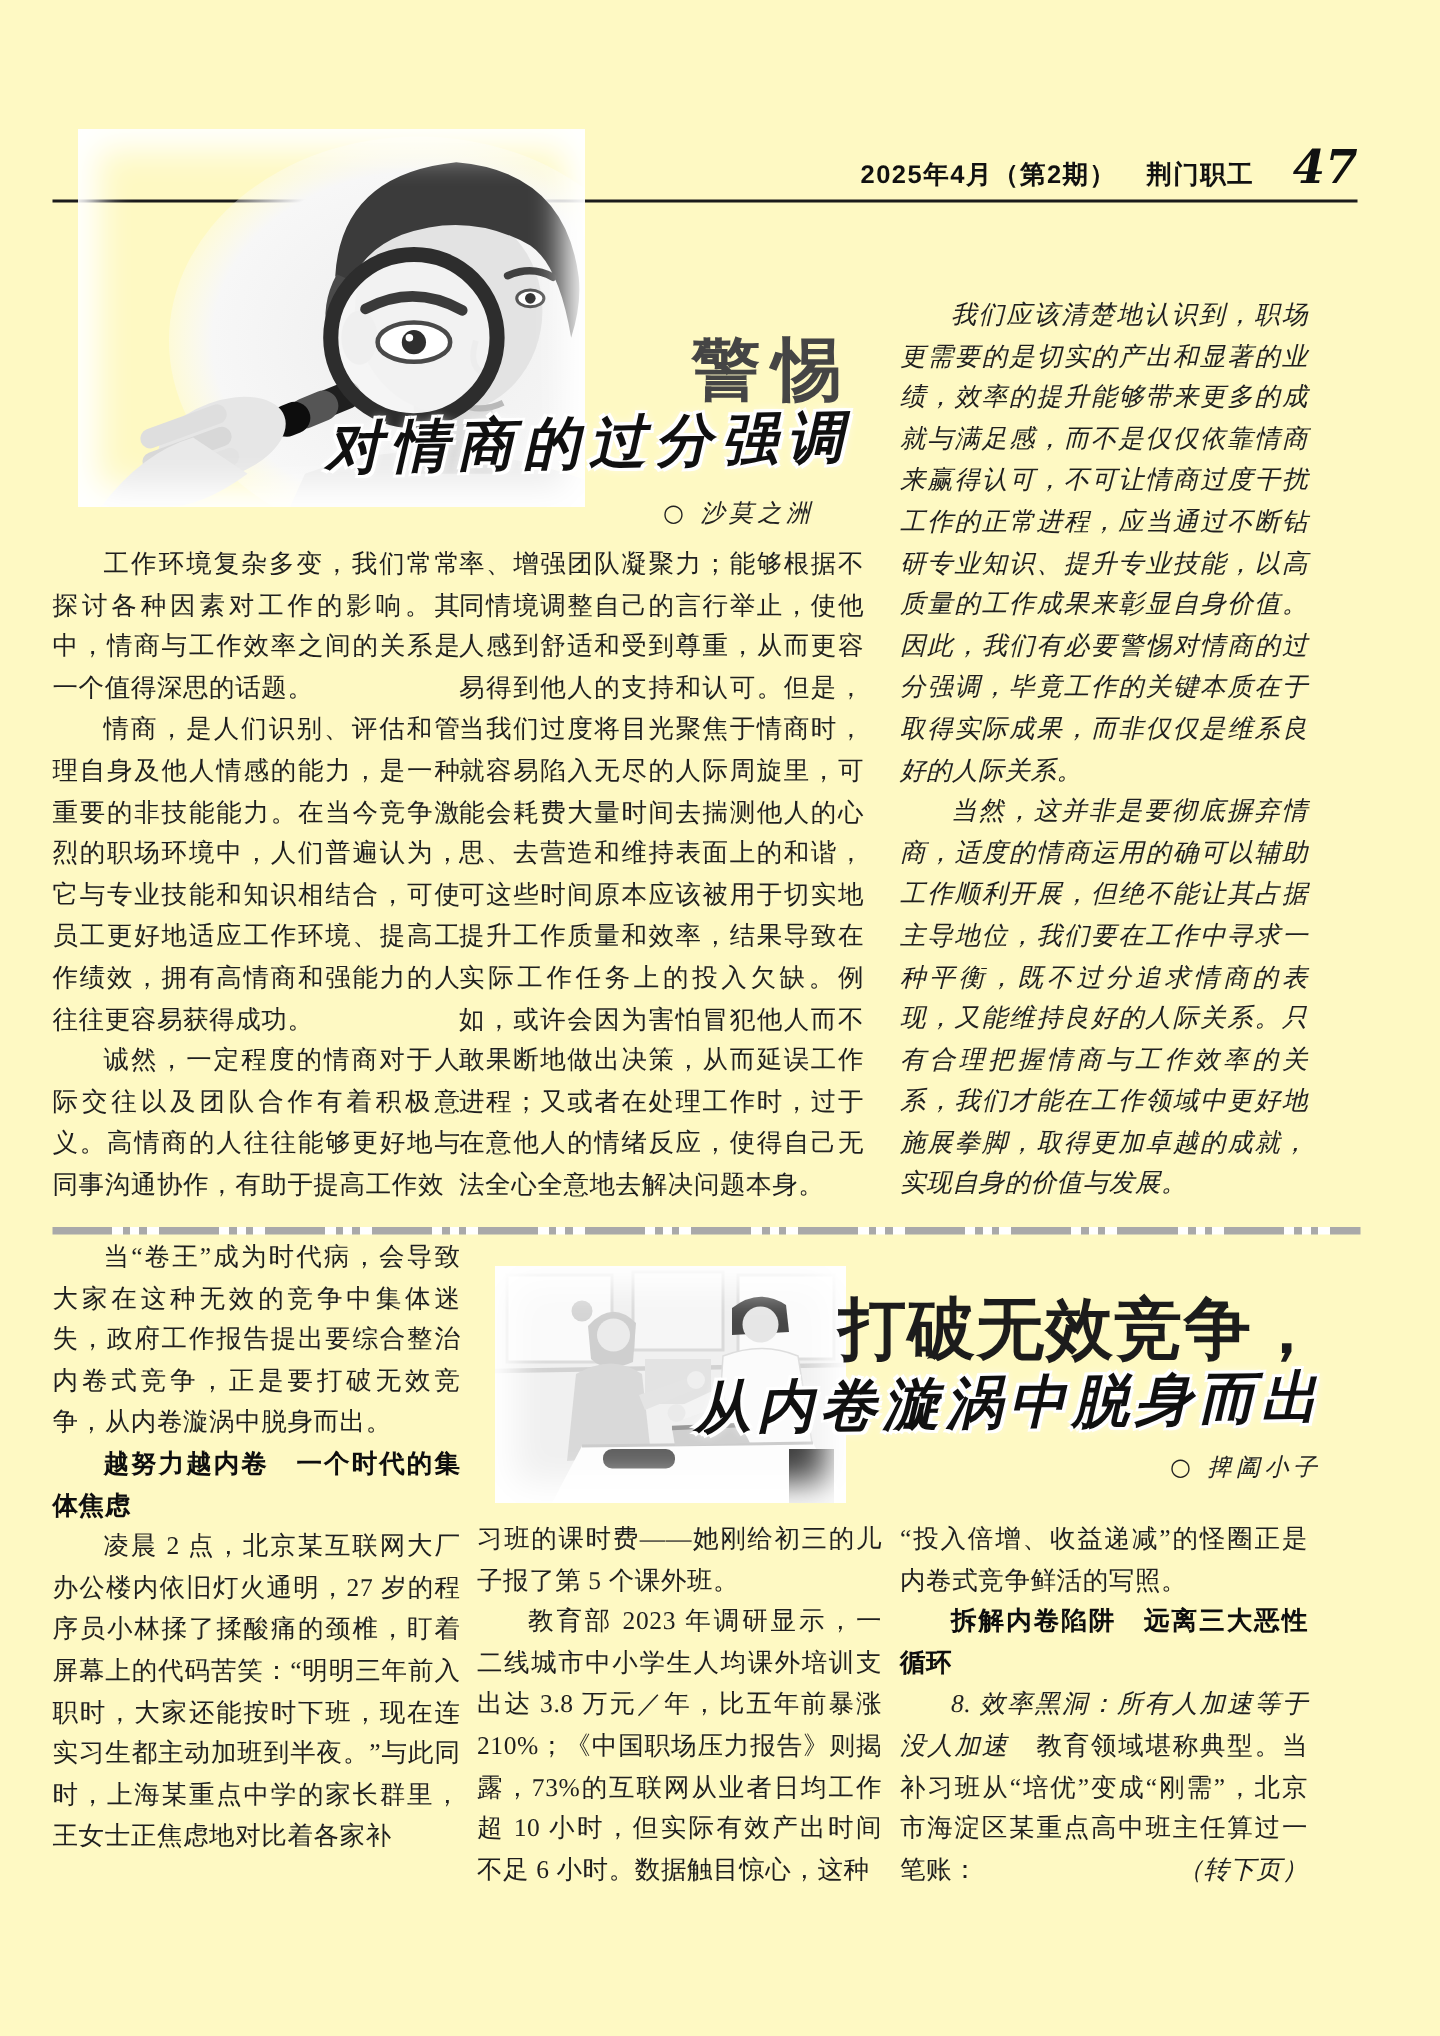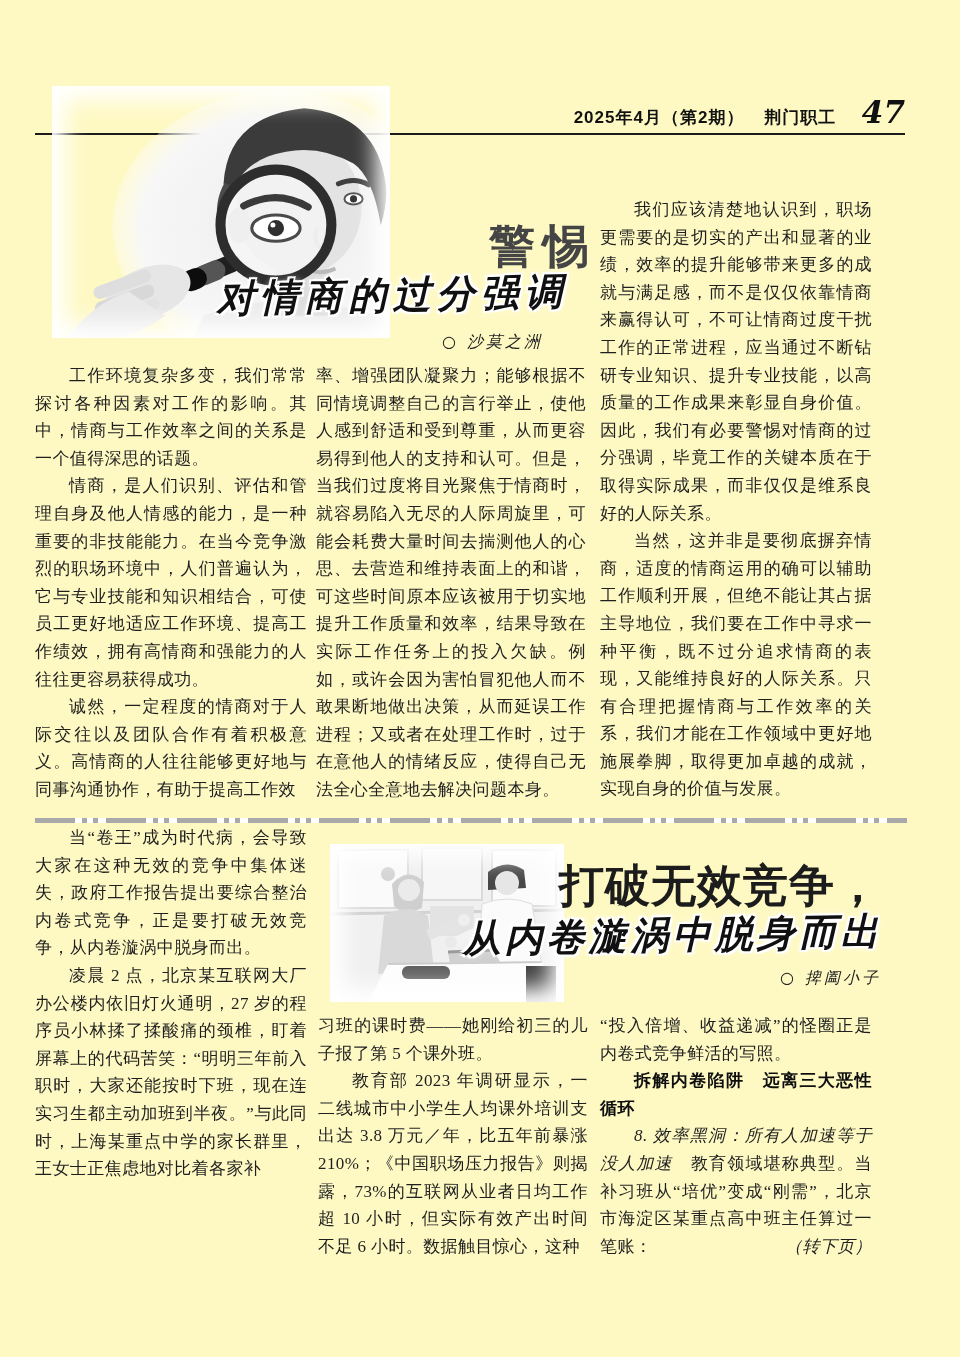--- a/index.html
+++ b/index.html
@@ -15,21 +15,21 @@
   .pg-header .pgnum{font-family:"DejaVu Serif",serif;font-style:italic;font-weight:bold;
              font-size:31px;letter-spacing:0;}
   .head-rule{position:absolute;top:133px;left:35px;width:870px;height:2px;background:#1b1b1b;z-index:1;}
 
   
   .photo{position:absolute;z-index:2;}
   .photo svg{display:block;}
   .photo .fade{position:absolute;inset:0;box-shadow:inset 0 0 22px 14px #fff;pointer-events:none;}
 
   
-  .a1-title-prefix{position:absolute;top:216px;left:362px;width:235px;text-align:right;z-index:3;
+  .a1-title-prefix{position:absolute;top:216px;left:334px;width:235px;text-align:right;z-index:3;
        font-family:"Liberation Sans","DejaVu Sans",sans-serif;font-weight:800;font-size:46px;
        color:#454545;letter-spacing:8px;}
   .callig{font-family:"DejaVu Serif",serif;font-weight:700;font-style:italic;color:#101010;
        text-shadow:2px 2px 0 #fff,-2px -2px 0 #fff,2px -2px 0 #fff,-2px 2px 0 #fff,0 0 7px #fff,0 0 3px #fff;}
   .a1-title-main{position:absolute;top:270px;left:195px;width:395px;text-align:center;z-index:3;
        font-size:38px;letter-spacing:6px;transform:rotate(-1.2deg);}
   .byline{position:absolute;z-index:3;font-size:16px;color:#222;font-style:italic;
        font-family:"DejaVu Serif",serif;letter-spacing:3px;}
   .a1-author{top:332px;left:400px;width:185px;text-align:center;}
 
@@ -37,22 +37,22 @@
   .col{position:absolute;font-size:17px;line-height:27.6px;text-align:justify;color:#1f1f1f;
        letter-spacing:0.4px;}
   .col p{margin:0;text-indent:2em;}
   .col p.cont{text-indent:0;}
   .subhead{font-family:"Liberation Sans","DejaVu Sans",sans-serif;font-weight:bold;color:#0e0e0e;
        text-indent:2em;margin:0;}
   .kaiti{font-style:italic;}
   .turnpage{float:right;font-style:italic;}
 
   .a1-col1{top:362px;left:35px;width:272px;}
-  .a1-col2{top:362px;left:316px;width:270px;}
-  .a1-col3{top:196px;left:600px;width:272px;}
+  .a1-col2{top:362px;left:306px;width:270px;}
+  .a1-col3{top:196px;left:600px;width:272px;font-style:italic;}
 
   
   .divider{position:absolute;top:818px;left:35px;width:872px;height:5px;
      background:repeating-linear-gradient(90deg,
         #a9a9a9 0 40px,#fff 40px 47px,
         #a9a9a9 47px 52px,#fff 52px 58px,
         #a9a9a9 58px 63px,#fff 63px 71px);}
 
   
   .a2-title-1{position:absolute;top:856px;left:555px;width:330px;text-align:center;z-index:3;
@@ -165,20 +165,21 @@
     </svg>
     <div class="fade"></div>
   </div>
 
   <div class="a2-title-1">打破无效竞争，</div>
   <div class="a2-title-2 callig">从内卷漩涡中脱身而出</div>
   <div class="byline a2-author">○ 捭阖小子</div>
 
   <div class="col a2-col1">
     <p>当“卷王”成为时代病，会导致大家在这种无效的竞争中集体迷失，政府工作报告提出要综合整治内卷式竞争，正是要打破无效竞争，从内卷漩涡中脱身而出。</p>
+    <p class="subhead">越努力越内卷　一个时代的集体焦虑</p>
     <p>凌晨 2 点，北京某互联网大厂办公楼内依旧灯火通明，27 岁的程序员小林揉了揉酸痛的颈椎，盯着屏幕上的代码苦笑：“明明三年前入职时，大家还能按时下班，现在连实习生都主动加班到半夜。”与此同时，上海某重点中学的家长群里，王女士正焦虑地对比着各家补</p>
   </div>
   <div class="col a2-col2">
     <p class="cont">习班的课时费——她刚给初三的儿子报了第 5 个课外班。</p>
     <p>教育部 2023 年调研显示，一二线城市中小学生人均课外培训支出达 3.8 万元／年，比五年前暴涨 210%；《中国职场压力报告》则揭露，73%的互联网从业者日均工作超 10 小时，但实际有效产出时间不足 6 小时。数据触目惊心，这种</p>
   </div>
   <div class="col a2-col3">
     <p class="cont">“投入倍增、收益递减”的怪圈正是内卷式竞争鲜活的写照。</p>
     <p class="subhead">拆解内卷陷阱　远离三大恶性循环</p>
     <p>

